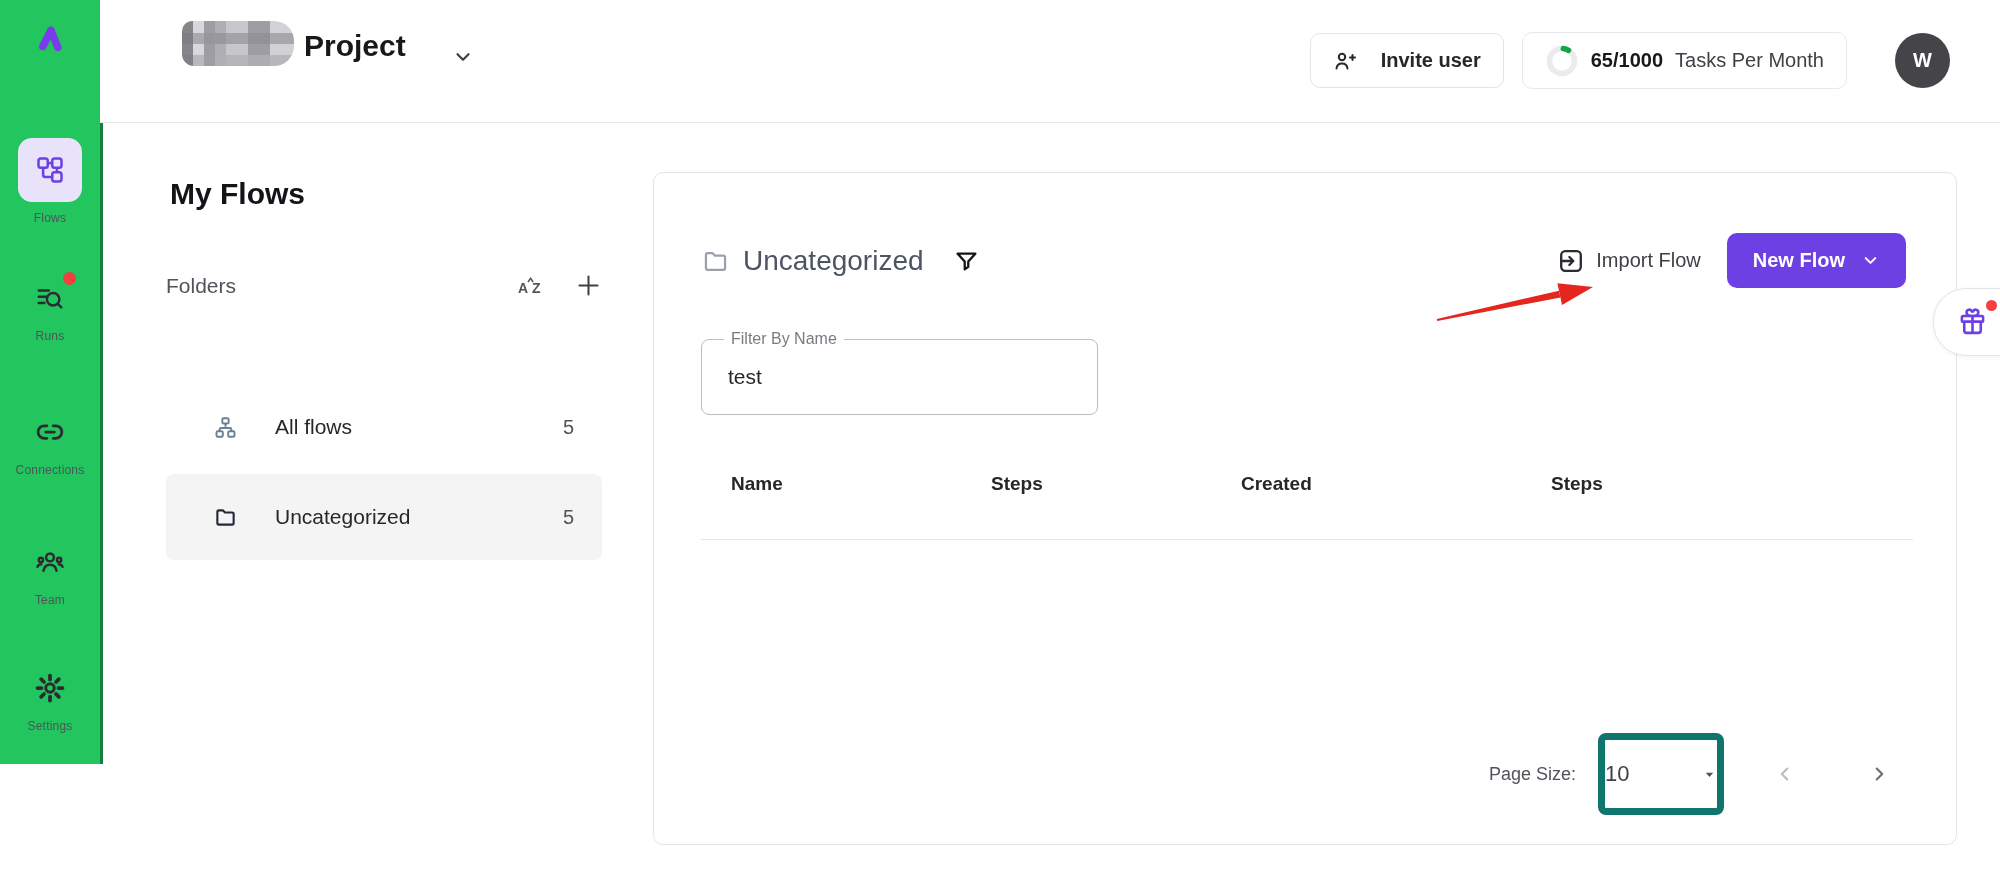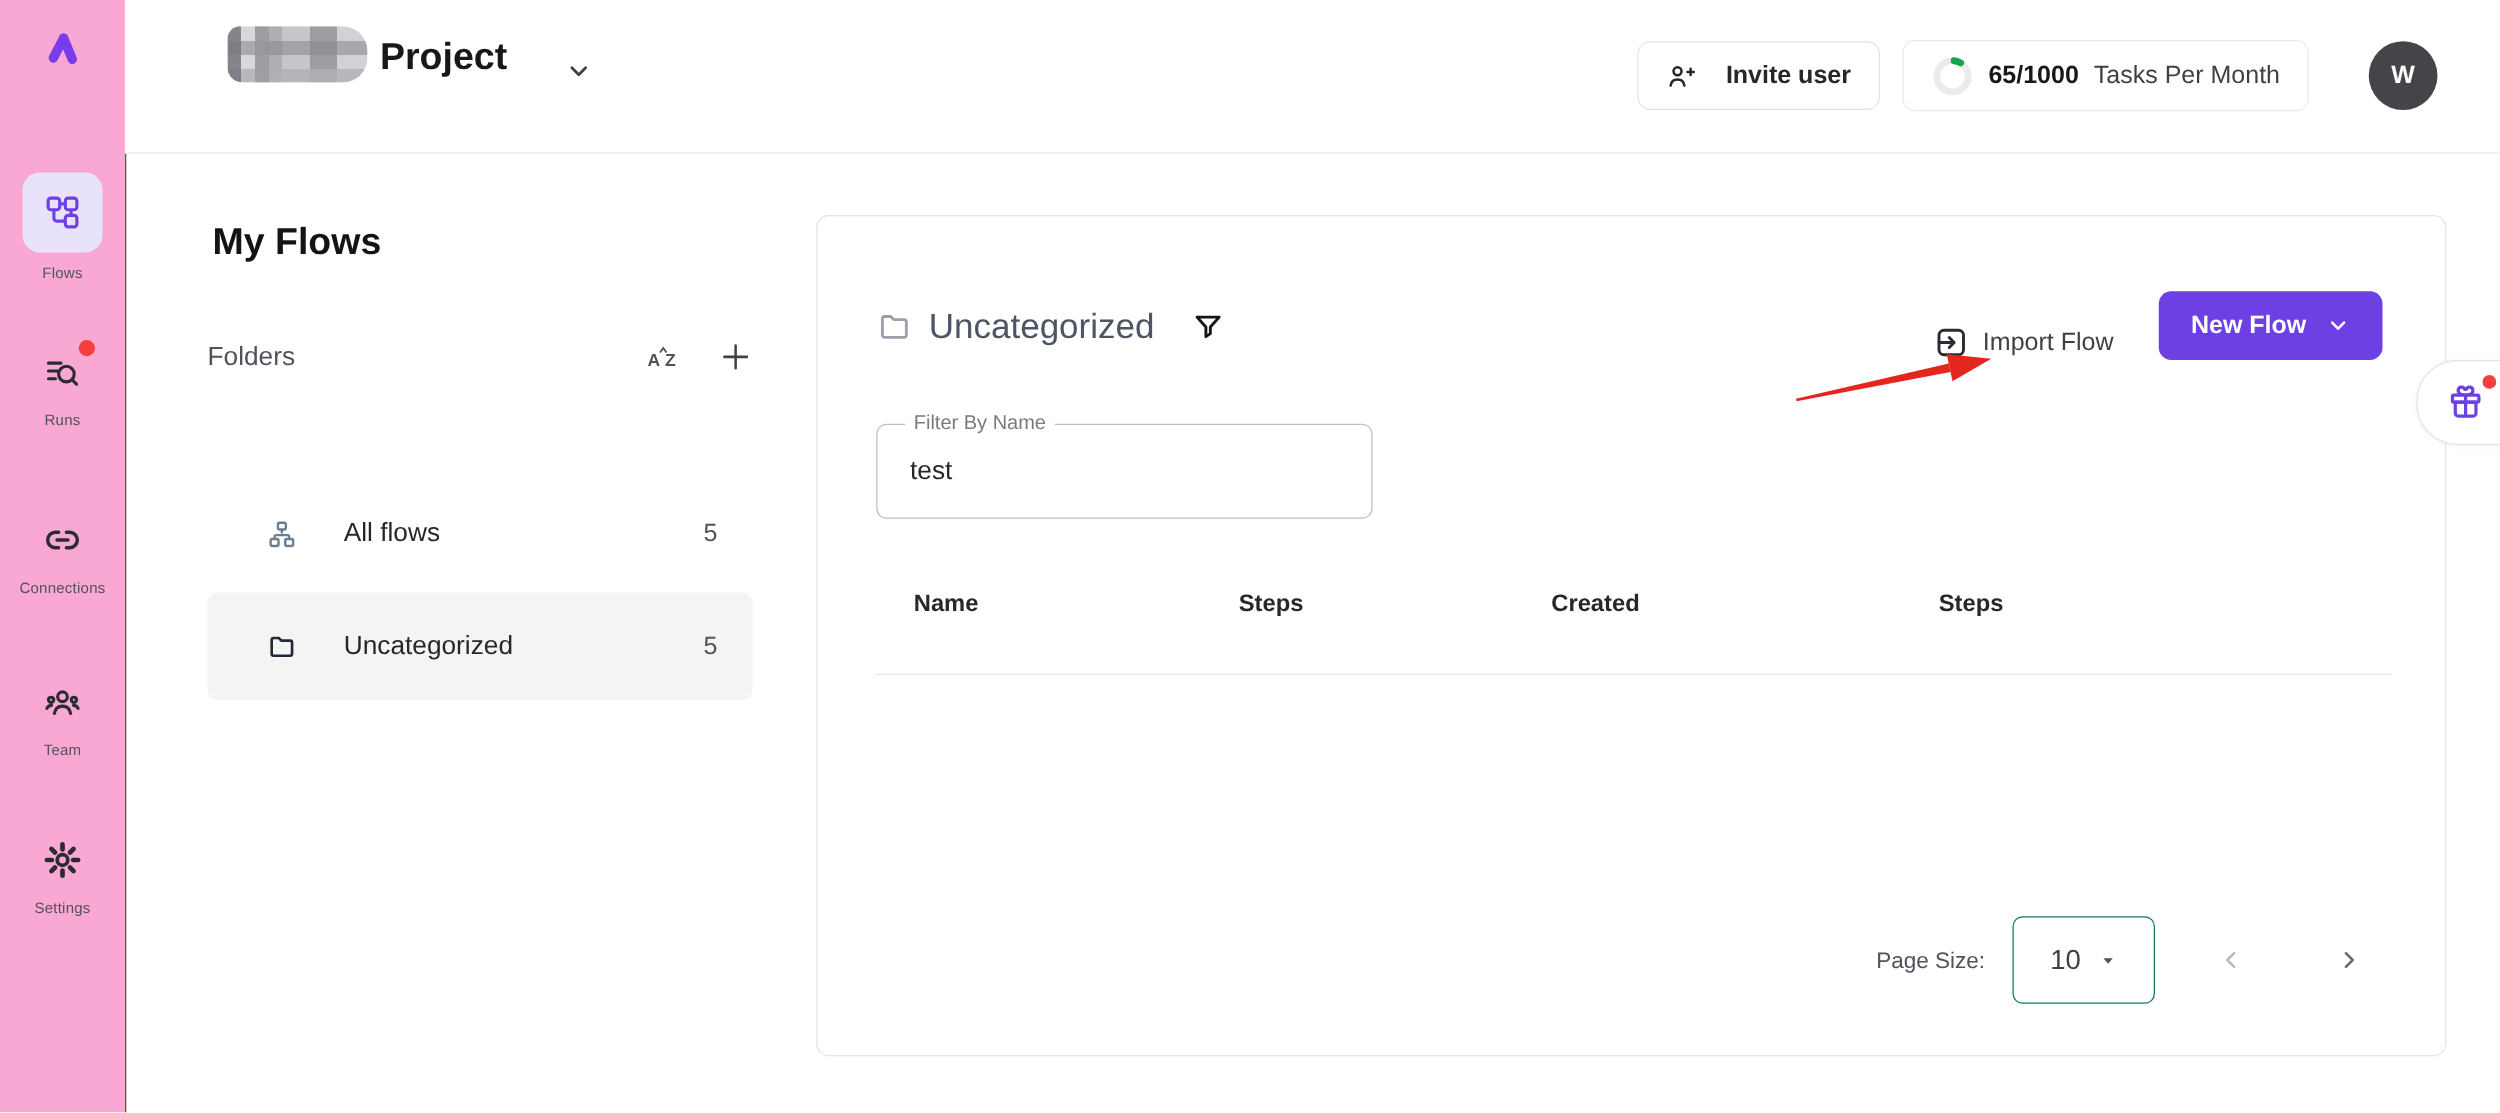--- a/index.html
+++ b/index.html
@@ -4,21 +4,21 @@
 <style>
   html,body{margin:0;padding:0}
   body{
     width:2000px;height:890px;position:relative;overflow:hidden;
     font-family:"Liberation Sans",sans-serif;background:#fff;color:#18181b;
     -webkit-font-smoothing:antialiased;
   }
   svg{display:block}
 
   
-  .sidebar{position:absolute;left:0;top:0;width:100px;height:890px;background:#f9a8d4;border-right:1px solid #15803d}
+  .sidebar{position:absolute;left:0;top:0;width:100px;height:764px;background:#22c55e;border-right:3px solid #15803d}
   .logo{position:absolute;left:0;top:20px;width:100px;display:flex;justify-content:center}
   .nav-item{position:absolute;left:0;width:100px;display:flex;flex-direction:column;align-items:center;gap:9px;cursor:pointer}
   .nav-item .ic{width:64px;height:44px;display:flex;align-items:center;justify-content:center;color:#2b2b31;position:relative}
   .nav-item.active .ic{width:64px;height:64px;background:#e9e2fb;border-radius:14px;color:#6d40e3}
   .nav-label{font-size:12px;color:#52525b;letter-spacing:.2px}
   .nav-flows{top:138px}.nav-runs{top:276px}.nav-connections{top:410px}.nav-team{top:540px}.nav-settings{top:666px}
   .red-dot{position:absolute;width:13px;height:13px;border-radius:50%;background:#f43f3e}
   .runs-dot{top:-4px;right:6px}
 
   
@@ -52,43 +52,43 @@
   .folder-row .fcount{margin-left:auto;font-size:20px;color:#52525b}
   .tree-ic{color:#6b7f95}.fold-ic{color:#1f2937}
 
   
   .card{position:absolute;left:653px;top:172px;width:1302px;height:671px;background:#fff;
     border:1px solid #e4e4e7;border-radius:10px}
   .card-head-left{position:absolute;left:48px;top:72px;display:flex;align-items:center;gap:14px}
   .card-folder-ic{color:#9aa1ab}
   .card-title{font-size:28px;color:#4b5563}
   .funnel{margin-left:16px;color:#141418;cursor:pointer}
-  .card-head-right{position:absolute;right:50px;top:60px;display:flex;align-items:flex-end;gap:36px}
+  .card-head-right{position:absolute;right:50px;top:60px;display:flex;align-items:center;gap:26px}
   .import-btn{display:flex;align-items:center;gap:11px;font-size:20px;color:#3f3f46;cursor:pointer}
   .import-btn .iic{color:#2b2b31}
   .newflow-btn{height:55px;padding:0 26px;display:flex;align-items:center;gap:16px;background:#6d40e3;border:none;
     border-radius:10px;color:#fff;font-size:20px;font-weight:700;cursor:pointer;font-family:"Liberation Sans",sans-serif}
   .annot-arrow{position:absolute;left:779px;top:100px;pointer-events:none}
 
   .filter-field{position:absolute;left:47px;top:166px;width:395px;height:74px;border:1px solid #bdbdc2;border-radius:8px}
   .filter-label{position:absolute;left:22px;top:-10px;background:#fff;padding:0 7px;font-size:16px;color:#7a7a82}
   .filter-input{position:absolute;left:24px;top:14px;width:340px;height:44px;border:none;outline:none;
     font-size:21px;color:#27272a;font-family:"Liberation Sans",sans-serif;background:transparent}
 
   .thead{position:absolute;left:0;top:300px;width:1302px;height:40px}
   .th{position:absolute;font-size:19px;font-weight:700;color:#27272a}
   .th-name{left:77px}.th-steps{left:337px}.th-created{left:587px}.th-status{left:897px}
   .thead-border{position:absolute;left:47px;right:43px;top:366px;border-top:1px solid #e6e6e9}
 
   .empty-msg{position:absolute;left:47px;right:43px;top:418px;text-align:center;font-size:21px;color:#3f3f46}
 
   .pagination{position:absolute;right:66px;top:560px;display:flex;align-items:center}
   .psize-label{font-size:18px;color:#52525b}
-  .psize-select{margin-left:22px;width:112px;height:68px;border:1px solid #0f766e;border-radius:8px;background:#fff;
-    display:flex;align-items:center;justify-content:center;gap:14px;cursor:pointer}
+  .psize-select{margin-left:22px;width:112px;height:68px;border:7px solid #0f766e;border-radius:8px;background:#fff;
+    display:flex;align-items:center;justify-content:space-between;gap:14px;cursor:pointer}
   .psize-value{font-size:22px;color:#3f3f46}
   .pg-prev{margin-left:50px;color:#b9b9bf;cursor:pointer}
   .pg-next{margin-left:72px;color:#6b6b74;cursor:pointer}
 
   
   .gift-tab{position:absolute;left:1933px;top:288px;width:85px;height:66px;background:#fff;border:1px solid #e4e4e7;
     border-radius:33px 0 0 33px;box-shadow:0 1px 5px rgba(0,0,0,.05);cursor:pointer}
   .gift-tab .gic{position:absolute;left:23px;top:17px;color:#6d40e3}
   .gift-dot{position:absolute;left:52px;top:11px;width:11px;height:11px;border-radius:50%;background:#f43f3e}
 </style>

